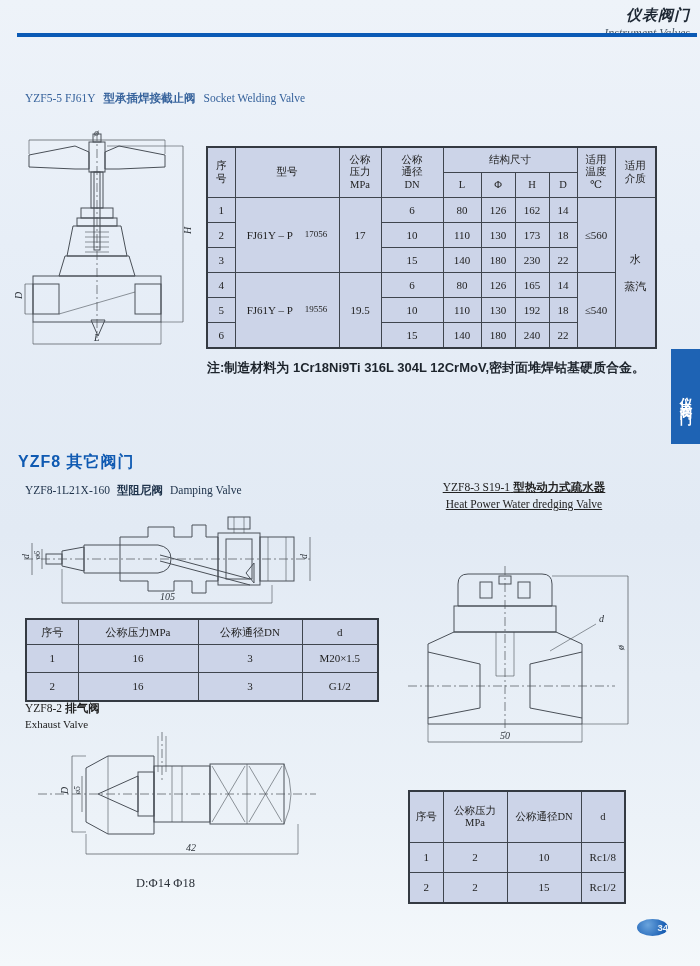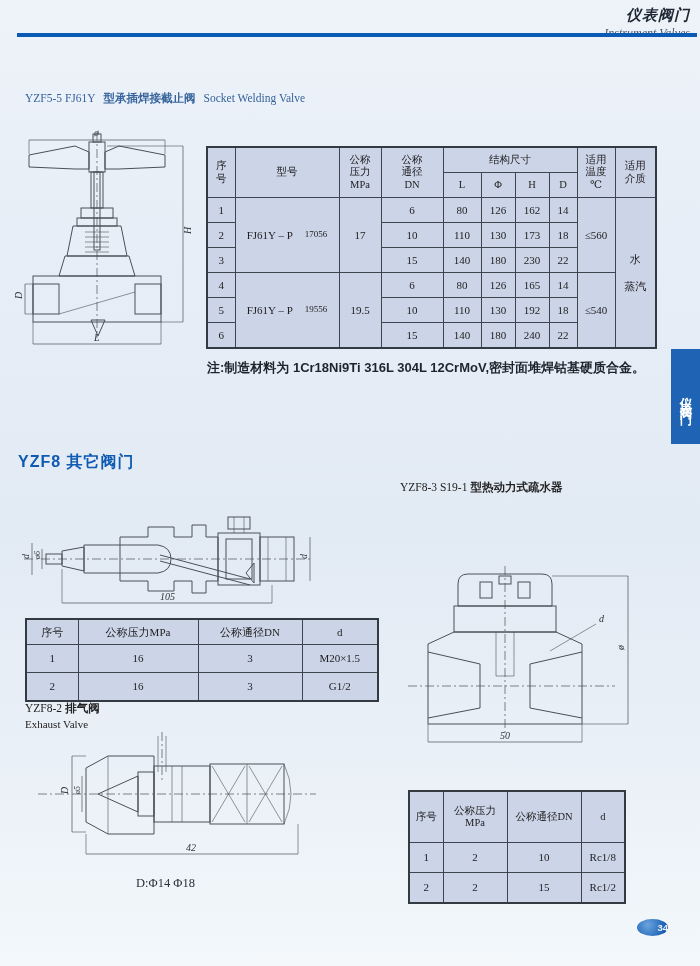--- a/index.html
+++ b/index.html
@@ -36,21 +36,21 @@
   .model-wrap{display:inline-flex;align-items:center;gap:5px;}
   .frac{display:inline-flex;flex-direction:row;font-size:9px;line-height:1.25;text-align:left;}
   .frac .ft{margin-left:7px;}
   .medium{line-height:2.4;font-size:11px;}
   #note{top:359px;left:207px;width:460px;font-size:13px;color:#1d242c;font-weight:bold;}
   #t2{top:452px;left:18px;font-size:16px;font-weight:bold;color:#0f5ab2;letter-spacing:1px;}
   .cap{color:#20344c;display:flex;align-items:baseline;gap:7px;}
   .cap .code,.cap .en{font-family:"Liberation Serif","DejaVu Serif",serif;font-size:11.5px;}
   .cap .cn{font-size:11.5px;font-weight:bold;}
   #cap-damp{top:483px;left:25px;}
-  #cap-dredge{top:480px;left:400px;width:248px;display:block;text-align:left;}
+  #cap-dredge{top:480px;left:400px;width:248px;display:block;text-align:center;text-decoration:underline;}
   #cap-dredge .l1{font-size:11.5px;}
   #cap-dredge .l1 .cn{font-weight:bold;}
   #cap-dredge .l2{font-family:"Liberation Serif","DejaVu Serif",serif;font-size:11.5px;margin-top:3px;}
   #cap-exh{top:701px;left:25px;display:block;}
   #cap-exh .l1{font-size:11.5px;}
   #cap-exh .l1 .cn{font-weight:bold;}
   #cap-exh .l2{font-family:"Liberation Serif","DejaVu Serif",serif;font-size:11px;margin-top:2px;}
   #damptbl{top:618px;left:25px;}
   #damptbl table{width:352px;border:2px solid #343a42;}
   #damptbl tr.h td{height:24px;}
@@ -244,23 +244,29 @@
         <td>22</td>
       </tr>
     </tbody>
       </table>
   </div>
 
   <div id="note" class="abs">注:制造材料为 1Cr18Ni9Ti 316L 304L 12CrMoV,密封面堆焊钴基硬质合金。</div>
 
   <div id="t2" class="abs">YZF8 其它阀门</div>
 
+  <div id="cap-damp" class="abs cap">
+    <span class="code">YZF8-1L21X-160</span>
+    <span class="cn">型阻尼阀</span>
+    <span class="en">Damping Valve</span>
+  </div>
 
   <div id="cap-dredge" class="abs">
     <div class="l1"><span class="code" style="font-family:'Liberation Serif',serif">YZF8-3 S19-1</span> <span class="cn">型热动力式疏水器</span></div>
+    <div class="l2">Heat Power Water dredging Valve</div>
   </div>
 
   <svg class="draw abs" style="top:503px;left:20px;" width="300" height="114" viewBox="0 0 300 114">
     <line class="cl" x1="4" y1="56" x2="292" y2="56"></line>
     <rect x="26" y="51" width="16" height="10"></rect>
     <polygon points="42,48 64,44 64,68 42,63"></polygon>
     <path d="M64,42 h74 q13,2 13,14 q0,12 -13,14 h-74 z"></path>
     <path d="M100,34 h28 v-10 h26 v10 h18 v-12 h14 v12 h12 v44 h-12 v12 h-14 v-12 h-18 v10 h-26 v-10 h-28 z"></path>
     <rect x="198" y="30" width="42" height="52"></rect>
     <rect x="206" y="36" width="26" height="40"></rect>

